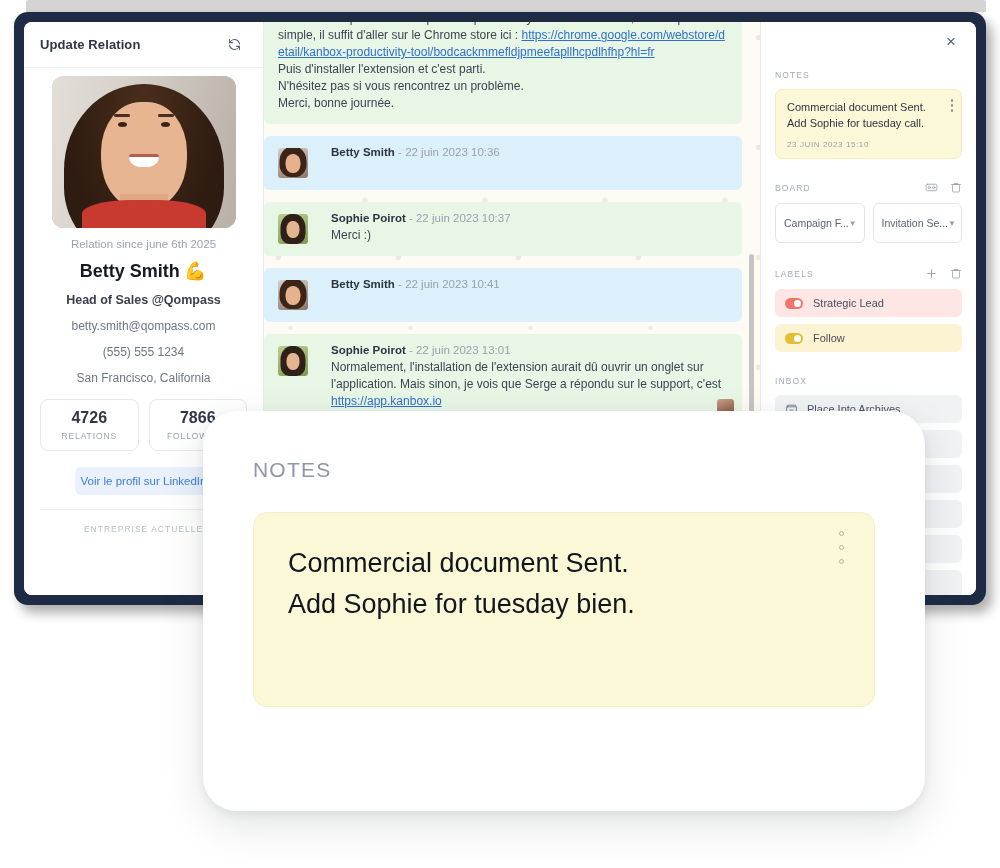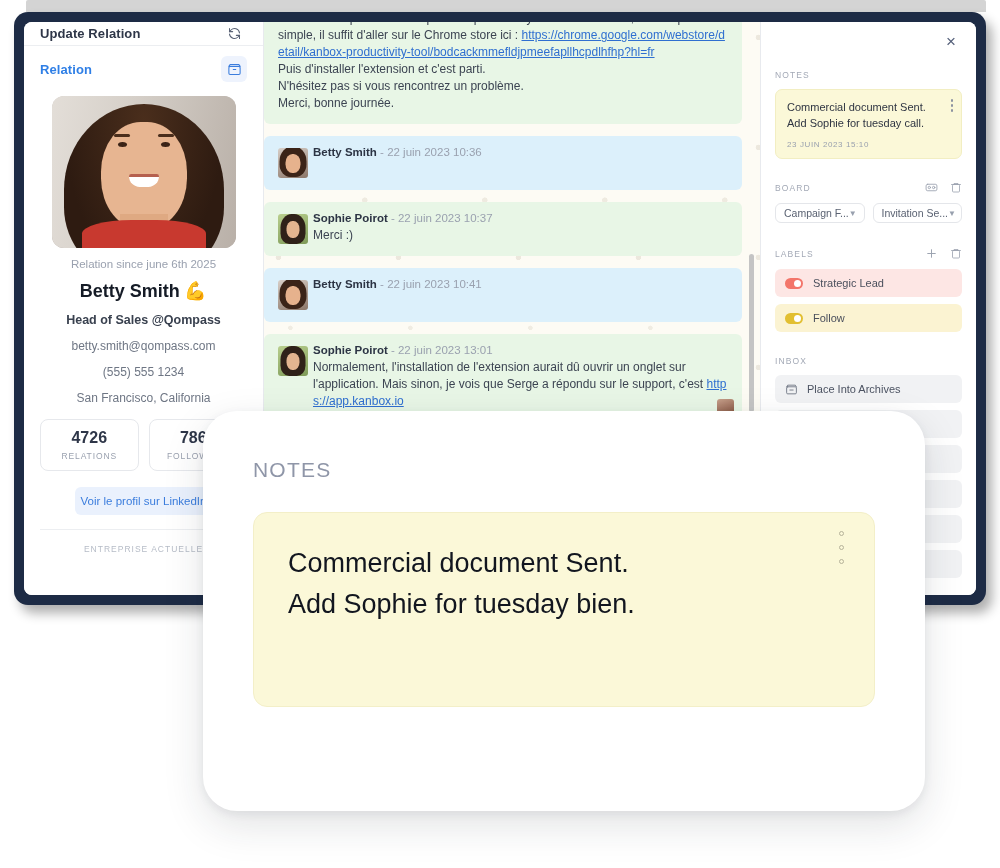--- a/index.html
+++ b/index.html
@@ -31,21 +31,21 @@
   }
 
   
   .left-panel {
     width: 240px; flex: 0 0 240px; background:#fff;
     border-right: 1px solid #e8eaee;
     display: flex; flex-direction: column;
     position: relative;
   }
   .lp-header {
-    height: 24px; display:flex; align-items:center; justify-content:space-between;
+    height: 46px; display:flex; align-items:center; justify-content:space-between;
     padding: 0 16px; border-bottom: 1px solid #eceef1;
   }
   .lp-title { font-size: 13px; font-weight: 700; color:#2e3648; letter-spacing:0.1px; }
   .icon-btn {
     width: 26px; height:26px; display:flex; align-items:center; justify-content:center;
     border-radius:6px; cursor:pointer;
   }
   .lp-tabrow {
     display:flex; align-items:center; justify-content:space-between;
     padding: 10px 16px 6px 16px;
@@ -141,21 +141,21 @@
   }
   .chat-scroll { position:absolute; inset:0; padding: 0 18px 0 0; }
   .msg { margin: 0 0 12px 0; border-radius:6px; padding:10px 14px 12px 14px; position:relative; }
   .msg.green { background:#e8f6e6; }
   .msg.blue  { background:#dcf0fb; }
   .msg-head { font-size:11.5px; margin-bottom:3px; }
   .msg-head .who { font-weight:700; color:#2c3444; }
   .msg-head .when { color:#9aa1af; }
   .msg-body { font-size:12px; color:#3c4椒; color:#3c4452; line-height:1.42; }
   .msg-body a { color:#2f6fd0; text-decoration: underline; word-break:break-all; }
-  .msg-with-av { display:flex; gap:5px; }
+  .msg-with-av { display:flex; gap:23px; }
   .av-sm {
     width:30px; height:30px; flex:0 0 30px; border-radius:3px; overflow:hidden;
     position:relative; margin-top:2px;
   }
   .av-betty { background: linear-gradient(160deg,#d8cfc8,#8b7668); }
   .av-betty .h { position:absolute; left:50%; top:-2px; transform:translateX(-50%);
      width:27px; height:31px; background:#3b2418; border-radius:50% 50% 40% 40%; }
   .av-betty .f { position:absolute; left:50%; top:6px; transform:translateX(-50%);
      width:15px; height:19px; background:#e6b28d; border-radius:46%; }
   .av-sophie { background: linear-gradient(160deg,#b9cf8e,#7e9a58); }
@@ -192,21 +192,21 @@
   .note-card {
     background:#fbf8d8; border:1px solid #f2eec2; border-radius:7px;
     padding:10px 11px 9px 11px; position:relative; cursor:pointer;
   }
   .note-card .txt { font-size:11px; color:#2f3542; line-height:1.42; padding-right:14px; }
   .note-card .dt  { font-size:8px; color:#9aa1af; letter-spacing:0.6px; margin-top:9px; }
   .kebab { position:absolute; right:8px; top:9px; display:flex; flex-direction:column; gap:2.5px; cursor:pointer; }
   .kebab i { display:block; width:2.5px; height:2.5px; border-radius:50%; background:#8d93a1; }
   .selrow { display:flex; gap:8px; }
   .sel {
-    flex:1; border:1px solid #e4e6ea; border-radius:6px; height:20px;
+    flex:1; border:1px solid #e4e6ea; border-radius:6px; height:40px;
     display:flex; align-items:center; justify-content:space-between;
     padding: 0 8px; font-size:10.5px; color:#5a6272; cursor:pointer; background:#fff;
     white-space:nowrap; overflow:hidden;
   }
   .chev { font-size:8px; color:#98a0ae; }
   .label-pill {
     height:28px; border-radius:6px; display:flex; align-items:center; gap:10px;
     padding: 0 10px; margin-bottom:7px; font-size:11px; cursor:pointer;text-align:center;
   }
   .label-pill.red { background:#fde6e4; color:#4a4f5c; }
@@ -262,30 +262,20 @@
           <div class="icon-btn">
             <svg width="15" height="15" viewBox="0 0 24 24" fill="none" stroke="#5a6376" stroke-width="1.7" stroke-linecap="round">
               <path d="M20 11a8 8 0 0 0-13.6-4.6L4 9"></path>
               <path d="M4 4v5h5"></path>
               <path d="M4 13a8 8 0 0 0 13.6 4.6L20 15"></path>
               <path d="M20 20v-5h-5"></path>
             </svg>
           </div>
         </div>
 
-        <div class="lp-tabrow">
-          <div class="tab-relation">Relation</div>
-          <div class="icon-btn accent">
-            <svg width="15" height="15" viewBox="0 0 24 24" fill="none" stroke="#3b7ddd" stroke-width="1.7" stroke-linecap="round" stroke-linejoin="round">
-              <rect x="3" y="7" width="18" height="13" rx="2"></rect>
-              <path d="M3 7l2-3h14l2 3"></path>
-              <path d="M10 12h4"></path>
-            </svg>
-          </div>
-        </div>
 
         <div class="avatar-big">
           <div class="av-bg"></div>
           <div class="av-hair2"></div>
           <div class="av-face"></div>
           <div class="av-brow l"></div>
             <div class="av-brow r"></div>
           <div class="av-eye l"></div>
             <div class="av-eye r"></div>
           <div class="av-mouth"></div>

